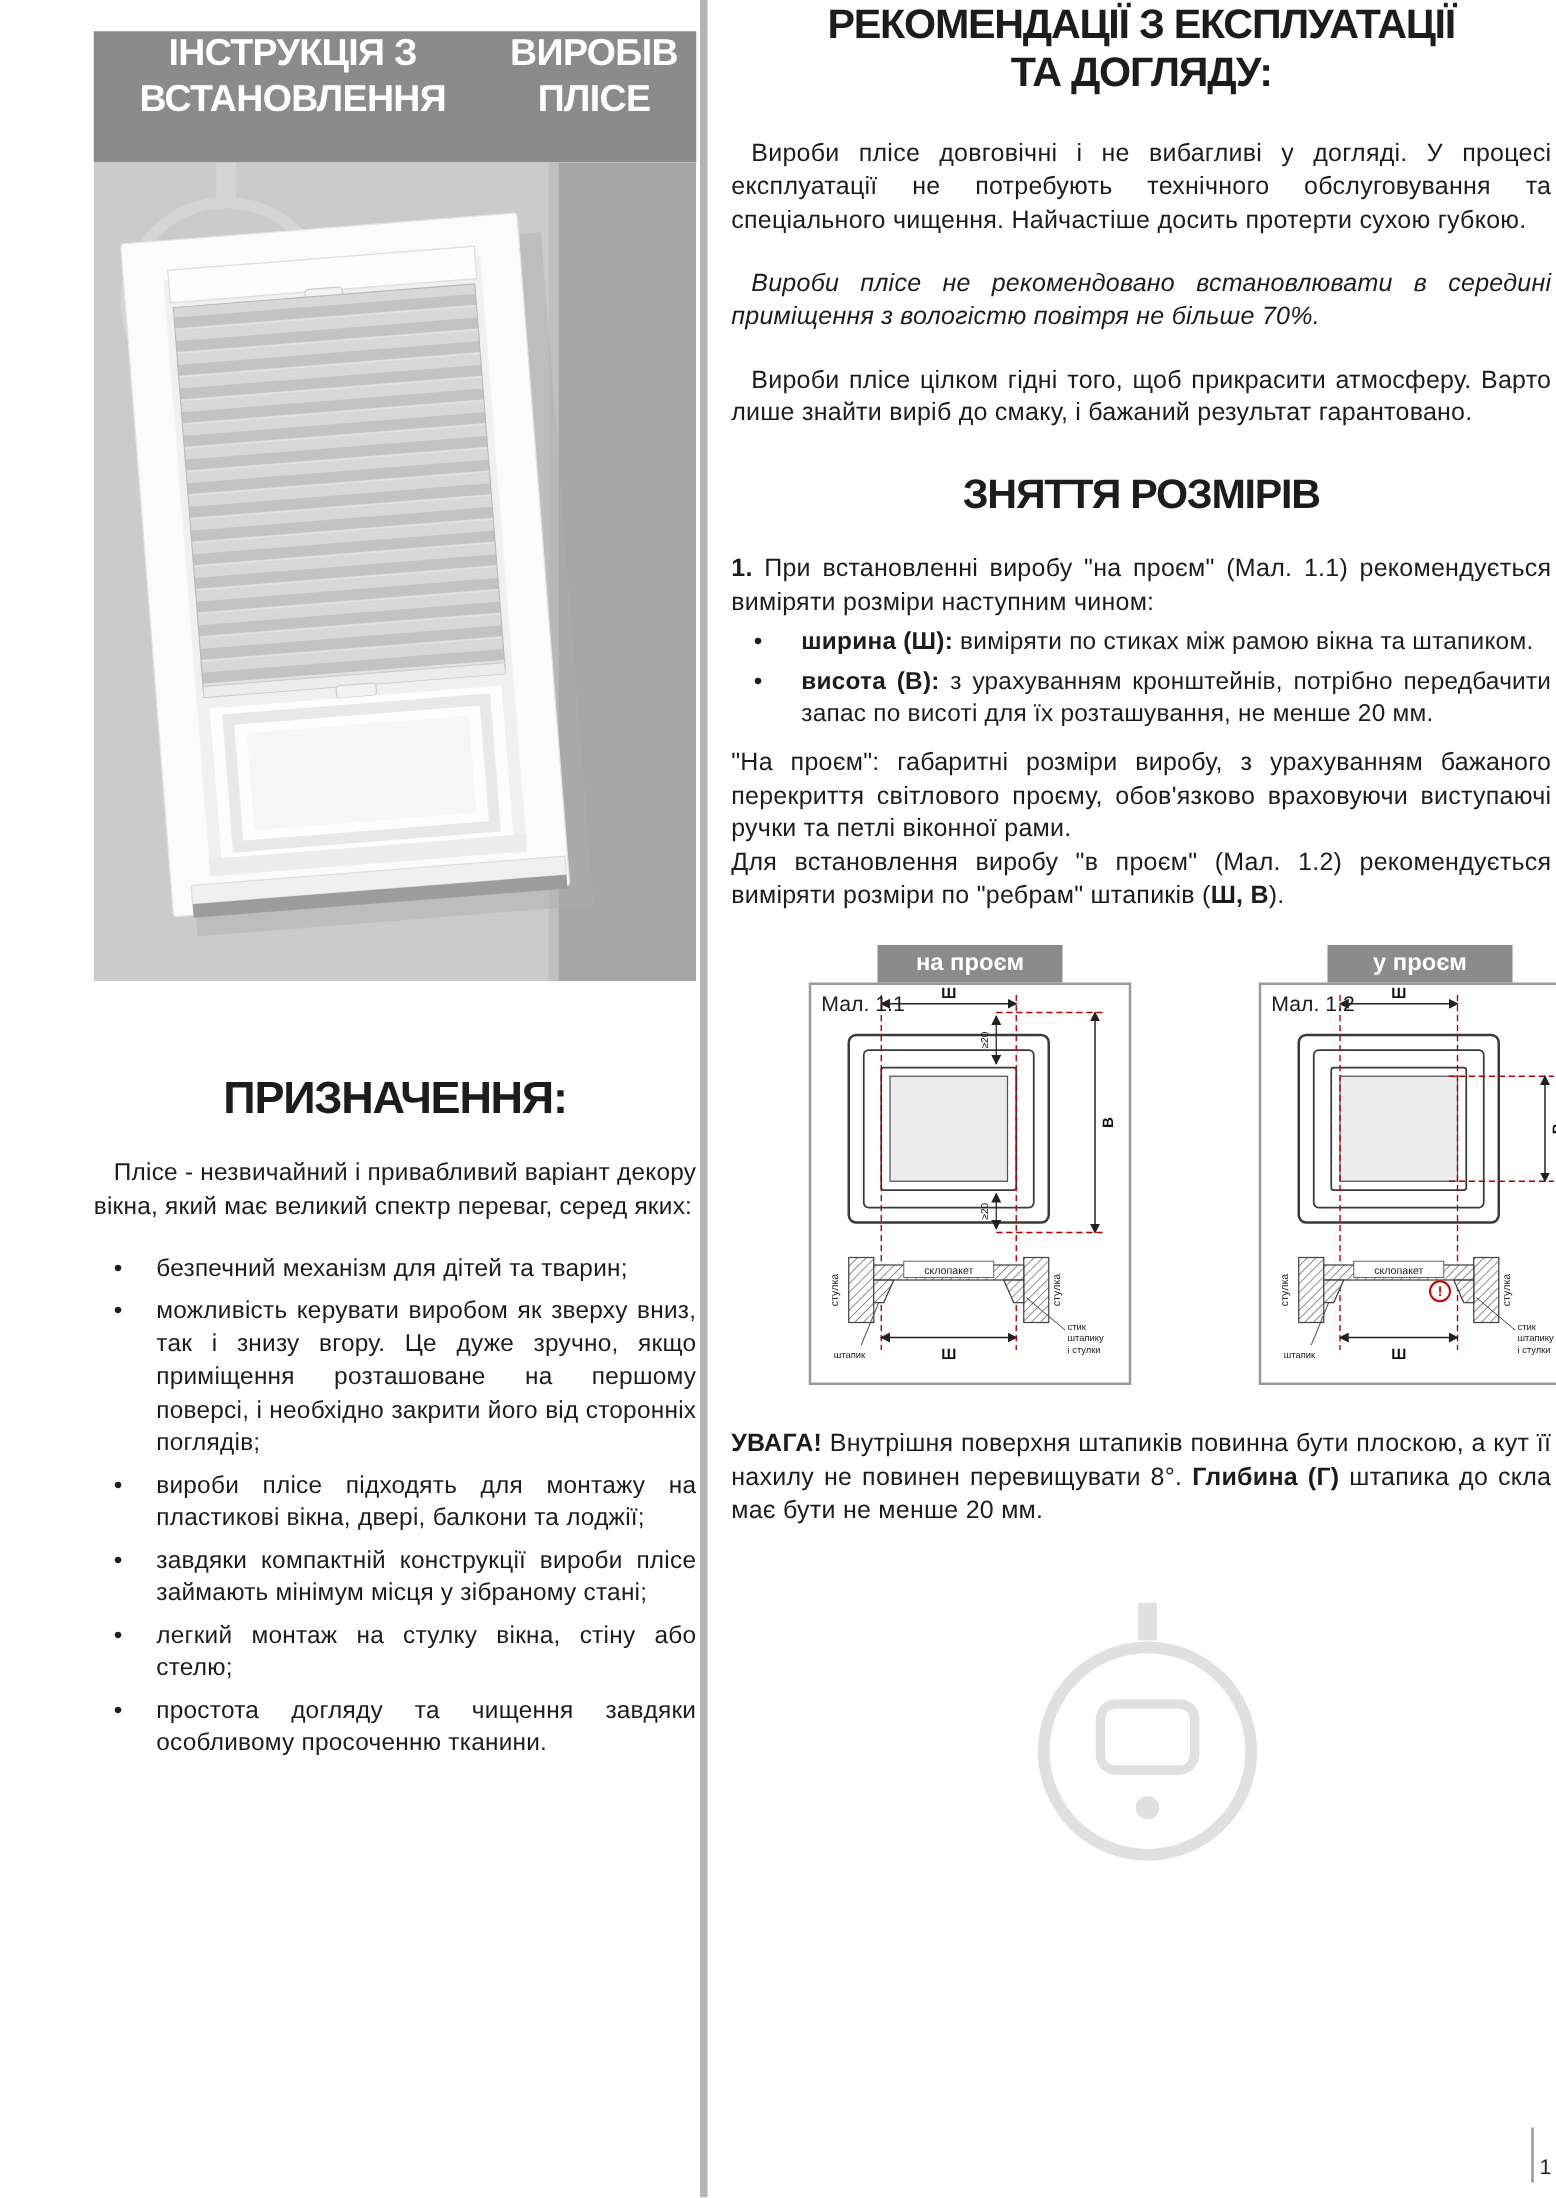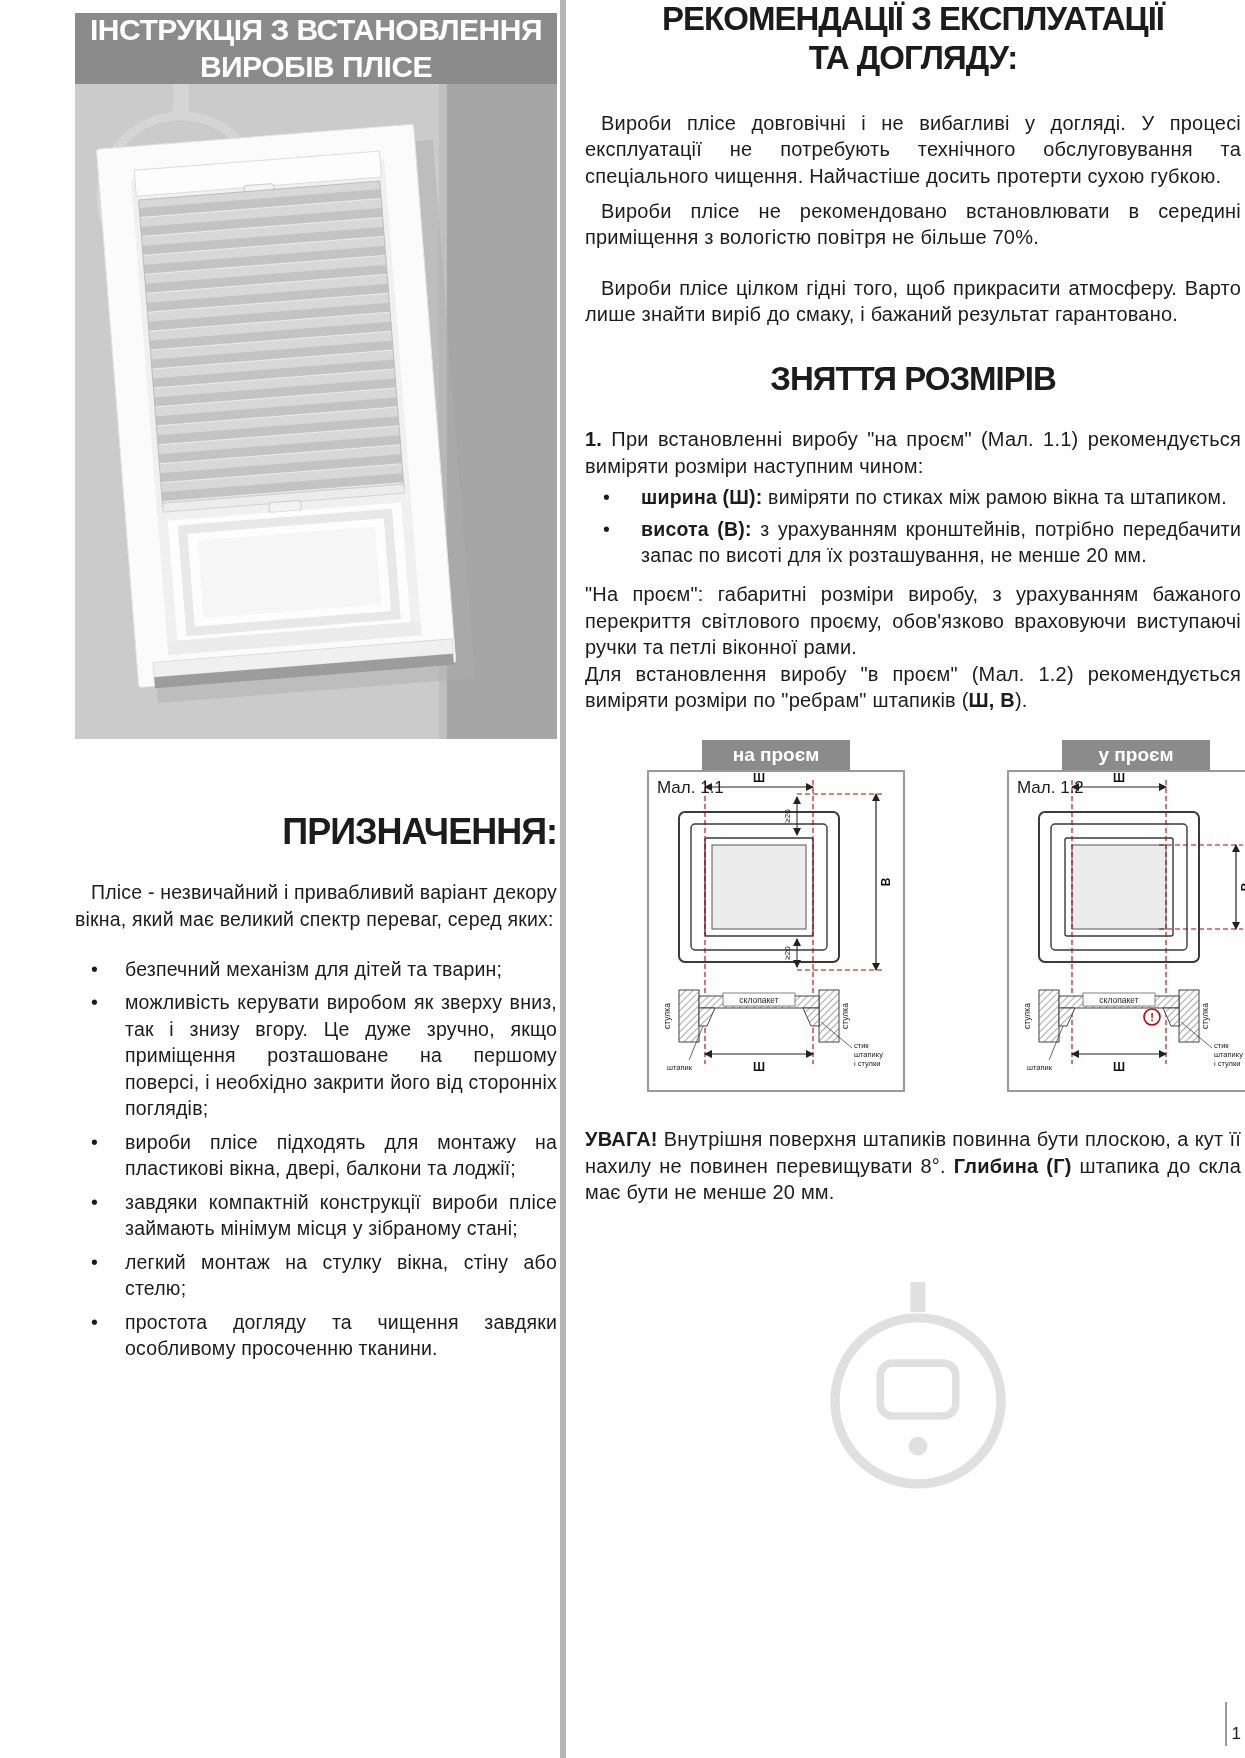--- a/index.html
+++ b/index.html
@@ -9,41 +9,41 @@
   }
   p { margin:0; }
   .b { font-weight:bold; }
 
   
   .divider { position:absolute; left:560px; top:0; width:6px; height:1758px; background:#b5b5b5; }
 
   
   .lcol { position:absolute; left:75px; top:0; width:482px; z-index:1; }
   .lheader {
-    margin-top:13px; height:71px; background:#8b8b8b; color:#fff;
-    display:flex; flex-direction:column; justify-content:center;
+    margin-top:25px; height:105px; background:#8b8b8b; color:#fff;
+    display:flex; flex-direction:row; justify-content:center;
     text-align:center; font-size:30px; font-weight:900; line-height:1.22; letter-spacing:-0.5px;
   }
   .photo { height:655px; position:relative; }
   .psvg { width:482px; height:655px; display:block; }
-  .purpose-title { margin-top:72px; text-align:right; font-size:36px; font-weight:900; letter-spacing:-1px; }
+  .purpose-title { margin-top:72px; text-align:center; font-size:36px; font-weight:900; letter-spacing:-1px; }
   .purpose-intro {
     margin-top:26px; font-size:19.5px; line-height:1.4; text-align:justify;
     text-indent:16px; letter-spacing:0.2px;
   }
   .plist { margin:22px 0 0; padding:0; list-style:none; font-size:19.5px; line-height:1.36; }
   .plist li { position:relative; padding-left:50px; margin-bottom:7px; text-align:justify; letter-spacing:0.2px; }
   .plist li::before { content:"•"; position:absolute; left:16px; top:0; }
 
   
   .rcol { position:absolute; left:585px; top:0; width:656px; z-index:1; }
   .care-title { text-align:center; font-size:33px; font-weight:900; line-height:1.18; letter-spacing:-1px; }
   .bodytext { font-size:20px; line-height:1.33; text-align:justify; letter-spacing:0.2px; }
   .care-p1 { margin-top:32px; text-indent:16px; }
-  .care-p2 { margin-top:8px;  text-indent:16px; }
+  .care-p2 { margin-top:24px;  text-indent:16px;font-style:italic; }
   .care-p3 { margin-top:24px; text-indent:16px; }
   .measure-title { margin-top:32px; text-align:center; font-size:33px; font-weight:900; letter-spacing:-1px; }
   .measure-p1 { margin-top:28px; }
   .mlist { margin:6px 0 12px; padding:0; list-style:none; font-size:19.5px; line-height:1.33; }
   .mlist li { position:relative; padding-left:56px; margin-top:6px; text-align:justify; letter-spacing:0.2px; }
   .mlist li::before { content:"•"; position:absolute; left:18px; top:0; }
   .measure-p2 { margin-top:6px; }
   .measure-p3 { margin-top:0; }
 
   

